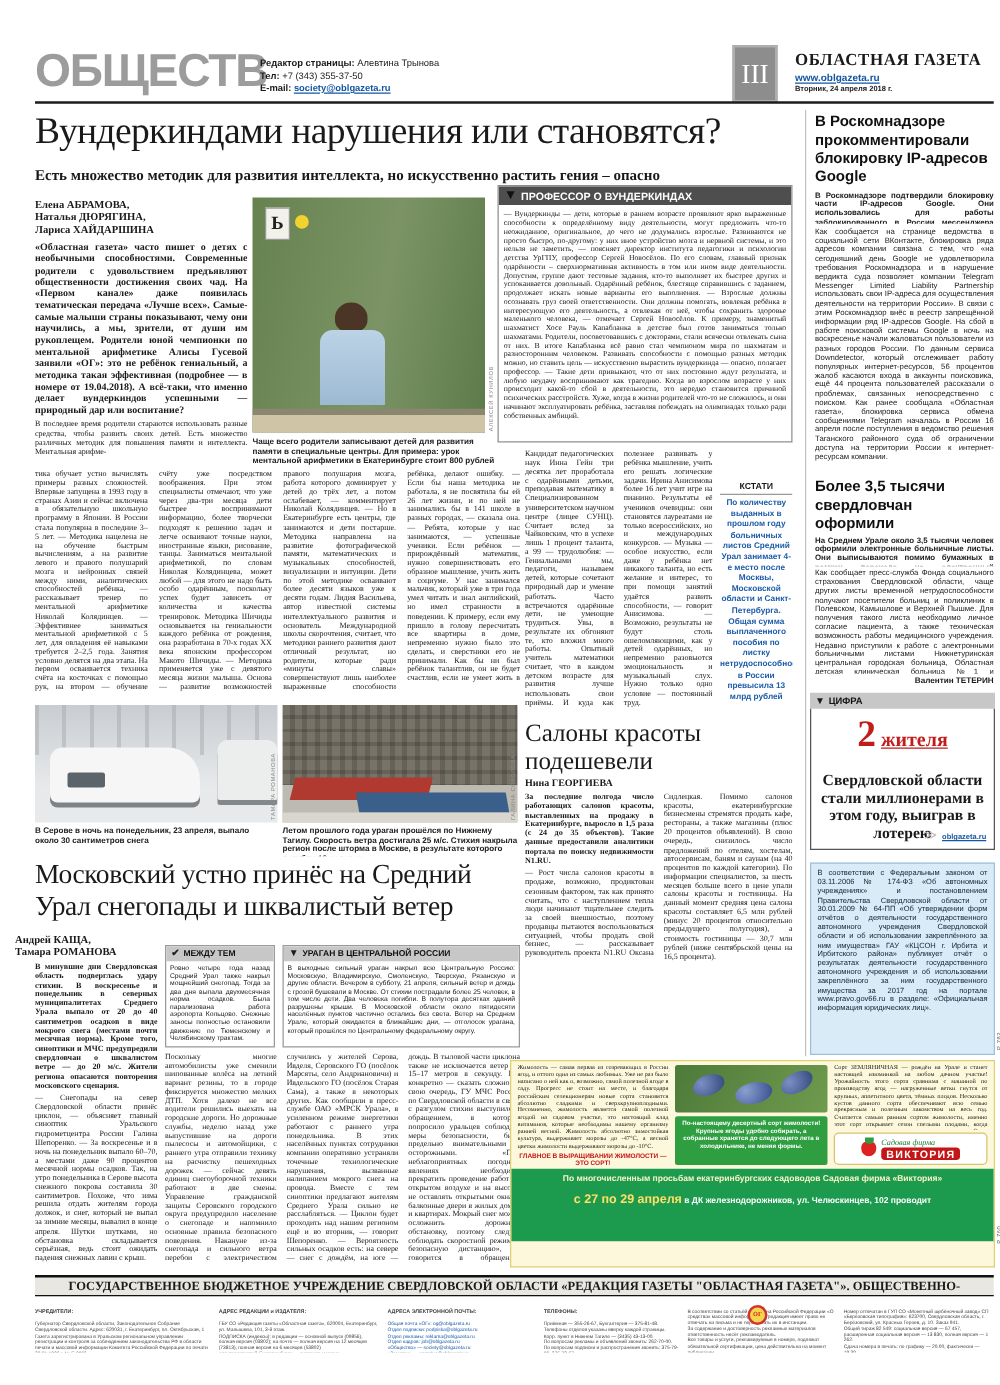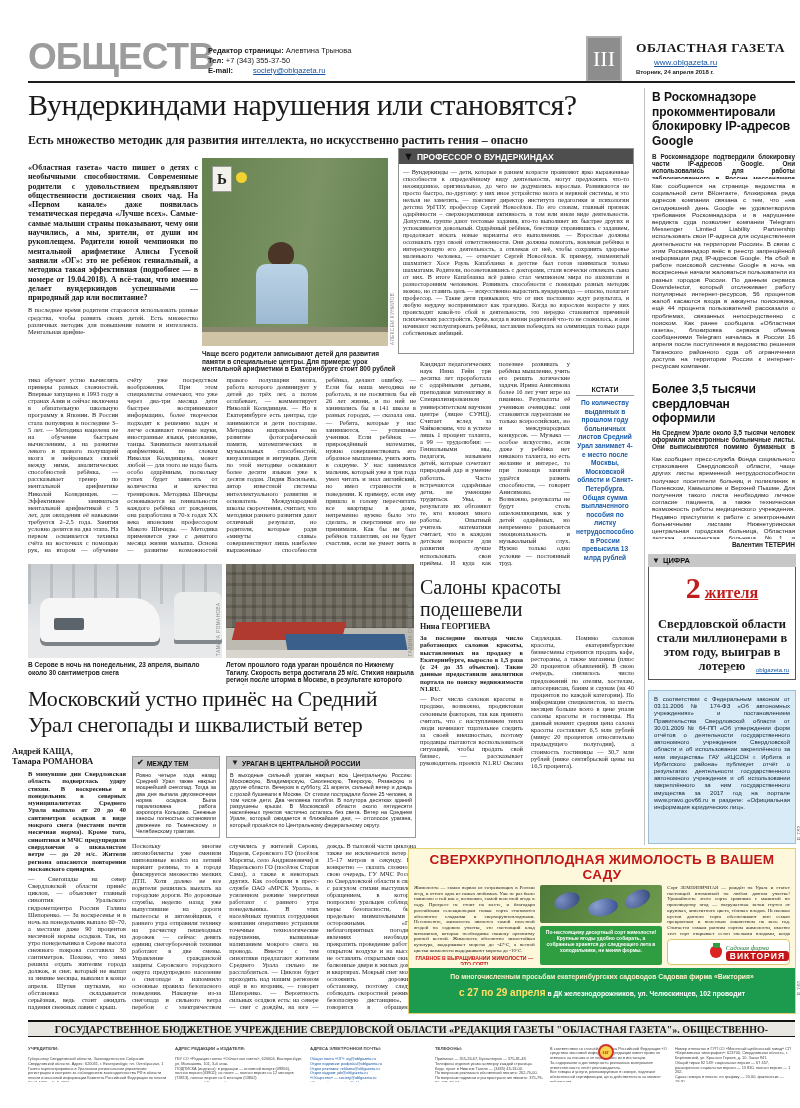--- a/index.html
+++ b/index.html
@@ -10,21 +10,21 @@
   .bold { font-weight:bold; }
   .j { text-align:justify; }
   .pre { white-space:pre-line; }
   .body-txt { font-size:6.4px; line-height:7.1px; }
   .cols2 { columns:2; column-gap:8px; }
   .cols3 { columns:3; column-gap:8px; }
   .cols4 { columns:4; column-gap:9px; }
   .boxhead { display:flex; align-items:center; gap:3px; background:#c7c7c7; font-family:"Liberation Sans",sans-serif; font-weight:bold; font-size:7.5px; padding:2px 4px; color:#111; }
   .boxhead .tri { font-size:8px; color:#1b1b1b; line-height:1; }
   .vtxt { writing-mode:vertical-rl; transform:rotate(180deg); font-family:"Liberation Sans",sans-serif; font-size:4.6px; color:#8a8a8a; letter-spacing:.5px; }
-  .link { color:#1556a3; text-decoration:underline; font-weight:normal;margin-left:18px; }
+  .link { color:#1556a3; text-decoration:underline; font-weight:bold; }
   .rule-v { background:#c2c2c2; }
   .caption { font-family:"Liberation Sans",sans-serif; font-weight:bold; font-size:6.5px; line-height:7.6px; color:#222; }
   .sb-head { font-family:"Liberation Sans",sans-serif; font-weight:bold; font-size:12px; line-height:14.5px; color:#111; }
   .sb-lead { font-family:"Liberation Sans",sans-serif; font-weight:bold; font-size:6.3px; line-height:7.2px; }
   .sb-body { font-family:"Liberation Sans",sans-serif; font-size:6.2px; line-height:7.2px; }
   .ftcol .ti { font-weight:bold; font-size:4.3px; margin-bottom:1px; }
   .ftcol { font-family:"Liberation Sans",sans-serif; font-size:3.9px; line-height:4.7px; color:#444; }
 </style>
 </head>
 <body>
@@ -47,20 +47,23 @@
   <div class="sans bold" style="font-size:6px;margin-top:2px;color:#222;">Вторник, 24 апреля 2018 г.</div>
 </div>
 
 <div class="ab" style="left:28px;top:81px;width:767px;height:2px;background:#1c1c1c;"></div>
 <div class="ab rule-v" style="left:644px;top:88px;width:1px;height:757px;"></div>
 
 <div class="ab" style="left:28px;top:88px;width:606px;font-size:30px;line-height:33px;letter-spacing:-.5px;">Вундеркиндами нарушения или становятся?</div>
 <div class="ab bold" style="left:28px;top:133px;width:600px;font-size:12px;">Есть множество методик для развития интеллекта, но искусственно растить гения – опасно</div>
 
 <div class="ab" style="left:28px;top:158px;width:170px;height:216px;">
+  <div class="bold pre" style="font-size:8.5px;line-height:10px;">Елена АБРАМОВА,
+Наталья ДЮРЯГИНА,
+Лариса ХАЙДАРШИНА</div>
   <div class="bold j" style="font-size:8px;line-height:9.3px;margin-top:5px;">«Областная газета» часто пишет о детях с необычными способностями. Современные родители с удовольствием предъявляют общественности достижения своих чад. На «Первом канале» даже появилась тематическая передача «Лучше всех». Самые-самые малыши страны показывают, чему они научились, а мы, зрители, от души им рукоплещем. Родители юной чемпионки по ментальной арифметике Алисы Гусевой заявили «ОГ»: это не ребёнок гениальный, а методика такая эффективная (подробнее — в номере от 19.04.2018). А всё-таки, что именно делает вундеркиндов успешными — природный дар или воспитание?</div>
   <div class="j body-txt" style="margin-top:4px;">В последнее время родители стараются использовать разные средства, чтобы развить своих детей. Есть множество различных методик для повышения памяти и интеллекта. Ментальная арифме-</div>
 </div>
 
 <div class="ab" style="left:202px;top:158px;width:186px;height:188px;background:linear-gradient(100deg,#66824f,#7c9465 55%,#5d7a4a);">
   <div style="position:absolute;left:10px;top:8px;width:20px;height:26px;background:#f3f2ea;border:1px solid #999;display:flex;align-items:center;justify-content:center;font-weight:bold;font-size:15px;color:#222;">Ь</div>
   <div style="position:absolute;left:34px;top:14px;width:11px;height:11px;border-radius:50%;background:#f2d22e;"></div>
   <div style="position:absolute;left:66px;top:84px;width:26px;height:24px;border-radius:50% 50% 42% 42%;background:#4a3526;"></div>
   <div style="position:absolute;left:54px;top:106px;width:52px;height:60px;border-radius:10px 10px 0 0;background:linear-gradient(180deg,#bcd3e6,#9db9d2);"></div>
   <div style="position:absolute;left:0;bottom:14px;width:186px;height:5px;background:#8b866f;"></div>
@@ -159,38 +162,37 @@
 <div class="ab j cols3" style="left:132px;top:842px;width:284px;height:170px;font-size:6.3px;line-height:7px;">Поскольку многие автомобилисты уже сменили шипованные колёса на летний вариант резины, то в городе фиксируется множество мелких ДТП. Хотя далеко не все водители решились выехать на городские дороги. Но дорожные службы, неделю назад уже выпустившие на дороги пылесосы и автомойщики, с раннего утра отправили технику на расчистку пешеходных дорожек — сейчас девять единиц снегоуборочной техники работают в две смены. Управление гражданской защиты Серовского городского округа предупредило население о снегопаде и напомнило основные правила безопасного поведения. Накануне из-за снегопада и сильного ветра перебои с электричеством случились у жителей Серова, Ивделя, Серовского ГО (посёлок Марсяты, село Андриановичи) и Ивдельского ГО (посёлок Старая Сама), а также в некоторых других. Как сообщили в пресс-службе ОАО «МРСК Урала», в усиленном режиме энергетики работают с раннего утра понедельника. В этих населённых пунктах сотрудники компании оперативно устраняли точечные технологические нарушения, вызванные налипанием мокрого снега на провода. Вместе с тем синоптики предлагают жителям Среднего Урала сильно не расслабляться. — Циклон будет проходить над нашим регионом ещё и во вторник, — говорит Шепоренко. — Вероятность сильных осадков есть: на севере — снег с дождём, на юге — дождь. В тыловой части циклона также не исключается ветер до 15–17 метров в секунду. Где конкретно — сказать сложно. В свою очередь, ГУ МЧС России по Свердловской области в связи с разгулом стихии выступило с обращением, в котором попросило уральцев соблюдать меры безопасности, быть предельно внимательными и осторожными. «При неблагоприятных погодных явлениях необходимо прекратить проведение работ на открытом воздухе и на высоте, не оставлять открытыми окна и балконные двери в жилых домах и квартирах. Мокрый снег может осложнить дорожную обстановку, поэтому следует соблюдать скоростной режим и безопасную дистанцию», — говорится в обращении. Предупреждение о неблагоприятных погодных явлениях направлено в адрес руководителей органов местного самоуправления.</div>
 
 <div class="ab" style="left:420px;top:576px;width:214px;font-size:20px;line-height:22px;">Салоны красоты подешевели</div>
 <div class="ab bold" style="left:420px;top:622px;width:214px;font-size:8px;">Нина ГЕОРГИЕВА</div>
 <div class="ab cols2" style="left:420px;top:634px;width:214px;height:204px;">
   <div class="bold j" style="font-size:6.5px;line-height:7.3px;">За последние полгода число работающих салонов красоты, выставленных на продажу в Екатеринбурге, выросло в 1,5 раза (с 24 до 35 объектов). Такие данные предоставили аналитики портала по поиску недвижимости N1.RU.</div>
   <div class="j body-txt" style="margin-top:3px;">— Рост числа салонов красоты в продаже, возможно, продиктован сезонным фактором, так как принято считать, что с наступлением тепла люди начинают тщательнее следить за своей внешностью, поэтому продавцы пытаются воспользоваться ситуацией, чтобы продать свой бизнес, — рассказывает руководитель проекта N1.RU Оксана Сидлецкая. Помимо салонов красоты, екатеринбургские бизнесмены стремятся продать кафе, рестораны, а также магазины (плюс 20 процентов объявлений). В свою очередь, снизилось число предложений по отелям, хостелам, автосервисам, баням и саунам (на 40 процентов по каждой категории). По информации специалистов, за шесть месяцев больше всего в цене упали салоны красоты и гостиницы. На данный момент средняя цена салона красоты составляет 6,5 млн рублей (минус 20 процентов относительно предыдущего полугодия), а стоимость гостиницы — 30,7 млн рублей (ниже сентябрьской цены на 16,5 процента).</div>
 </div>
 
 <div class="ab" style="left:408px;top:848px;width:388px;height:166px;background:#fdf8dc;border:1px solid #e0d070;">
-  <div class="sans bold" style="font-size:13.5px;color:#c41616;text-align:center;padding-top:3px;letter-spacing:.3px;">СВЕРХКРУПНОПЛОДНАЯ ЖИМОЛОСТЬ В ВАШЕМ САДУ</div>
   <div style="display:flex;gap:5px;padding:3px 5px;height:86px;">
     <div style="width:122px;overflow:hidden;">
       <div class="j" style="font-size:5px;line-height:5.7px;">Жимолость — самая первая из созревающих в России ягод, и оттого одна из самых любимых. Уже не раз было написано о ней как о, возможно, самой полезной ягоде в саду. Прогресс не стоит на месте, и благодаря российским селекционерам новые сорта становятся абсолютно сладкими и сверхкрупноплодными. Несомненно, жимолость является самой полезной ягодой на садовом участке, это настоящий клад витаминов, которые необходимы нашему организму ранней весной. Жимолость абсолютно зимостойкая культура, выдерживает морозы до -47°С, а весной цветки жимолости выдерживают морозы до -10°С.</div>
       <div class="sans bold" style="font-size:5.2px;color:#c41616;text-align:center;margin:2px 0;">ГЛАВНОЕ В ВЫРАЩИВАНИИ ЖИМОЛОСТИ — ЭТО СОРТ!</div>
 
     </div>
     <div style="width:124px;display:flex;flex-direction:column;gap:3px;">
       <div style="height:38px;background:linear-gradient(120deg,#4e7a3a,#6f9b4e);position:relative;border-radius:2px;">
         <div style="position:absolute;left:14px;top:8px;width:26px;height:16px;border-radius:50%;background:radial-gradient(circle at 30% 30%,#7b8fc4,#2f4377);transform:rotate(-20deg);"></div>
         <div style="position:absolute;left:48px;top:14px;width:30px;height:17px;border-radius:50%;background:radial-gradient(circle at 30% 30%,#8aa0d0,#33488a);transform:rotate(-12deg);"></div>
         <div style="position:absolute;left:84px;top:6px;width:27px;height:16px;border-radius:50%;background:radial-gradient(circle at 30% 30%,#7b8fc4,#2f4377);transform:rotate(-28deg);"></div>
       </div>
       <div class="sans bold" style="flex:1;background:#2f9e41;color:#fff;font-size:5px;line-height:6px;text-align:center;padding:3px;border-radius:2px;overflow:hidden;">По-настоящему десертный сорт жимолости! Крупные ягоды удобно собирать, а собранные хранятся до следующего лета в холодильнике, не меняя формы.</div>
     </div>
     <div style="width:124px;display:flex;flex-direction:column;">
       <div class="j" style="flex:1;font-size:5px;line-height:5.7px;overflow:hidden;">Сорт ЗЕМЛЯНИЧНАЯ — рождён на Урале и станет настоящей изюминкой на любом дачном участке! Урожайность этого сорта сравнима с машиной по производству ягод — нагруженные ветки гнутся от крупных, аппетитного цвета, тёмных плодов. Несколько кустов данного сорта обеспечивают всю семью прекрасным и полезным лакомством на весь год. Считается самым ранним сортом жимолости, именно этот сорт открывает сезон спелыми плодами, когда другие ягодные культуры только начинают цвести. Один из самых вкусных и урожайных сортов в мировой селекции жимолости! Жимолость не самоплодная культура, поэтому 2 этих сорта просто необходимы друг другу и порадуют своим стабильным урожаем даже в неблагоприятных погодных условиях!</div>
-      <div style="height:26px;background:#fff;border:1px solid #d9c36a;border-radius:4px;display:flex;align-items:center;justify-content:flex-end;gap:4px;margin-top:2px;">
+      <div style="height:26px;background:#fff;border:1px solid #d9c36a;border-radius:4px;display:flex;align-items:center;justify-content:center;gap:4px;margin-top:2px;">
         <div style="width:12px;height:12px;border-radius:50% 50% 60% 60%;background:#d22;position:relative;">
           <div style="position:absolute;left:3px;top:-3px;width:7px;height:5px;background:#2f9e41;border-radius:0 0 50% 50%;"></div>
         </div>
         <div>
           <div style="font-style:italic;font-size:6.5px;color:#1c7a34;">Садовая фирма</div>
           <div class="sans bold" style="font-size:8.5px;color:#fff;background:#c41616;padding:0 4px;border-radius:3px;letter-spacing:1px;">ВИКТОРИЯ</div>
         </div>
       </div>
     </div>
   </div>

